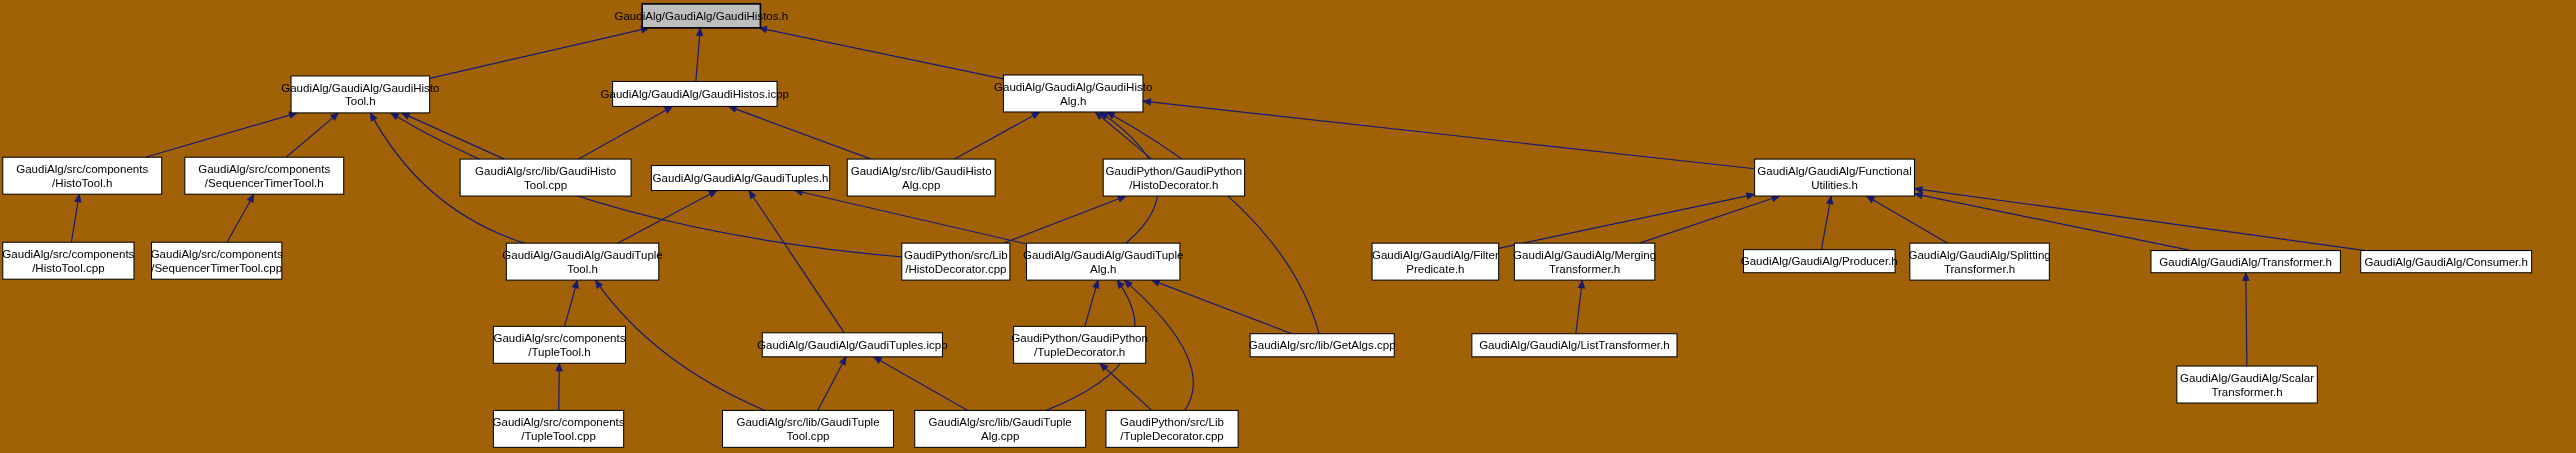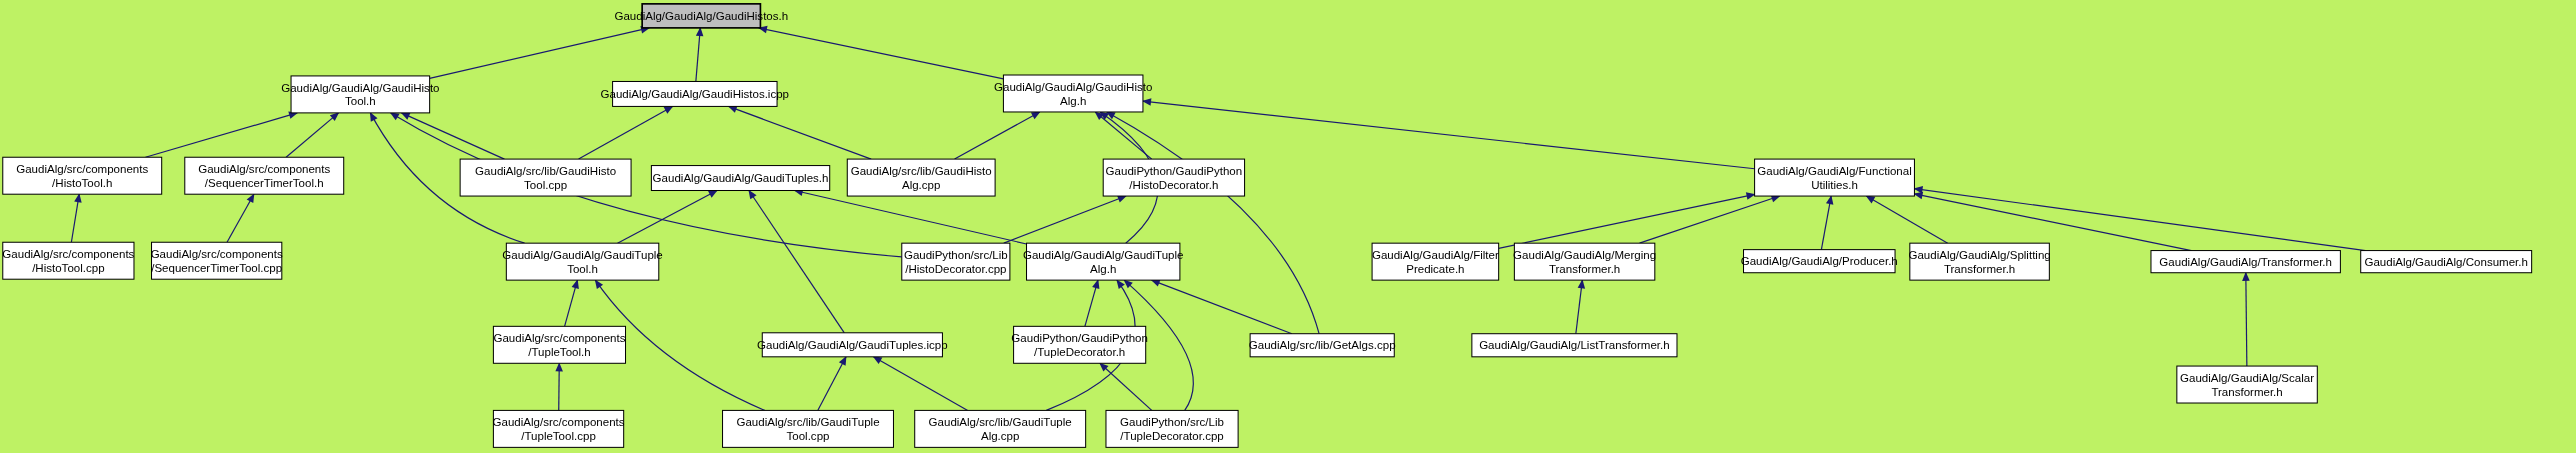--- a/index.html
+++ b/index.html
@@ -1,16 +1,16 @@
 <!DOCTYPE html>
 <html style="font-size:15px"><head>
 <meta charset="utf-8">
 <style>
   html,body{margin:0;padding:0;background:#ffffff;}
-  .stage{position:relative;width:2576px;height:454px;background:#bef264;overflow:hidden;}
+  .stage{position:relative;width:2576px;height:454px;background:#a16207;overflow:hidden;}
   svg{display:block;font-family:"Liberation Sans","DejaVu Sans",sans-serif;}
   .edge{fill:none;stroke-width:1.3px;}
   .node-rect{stroke-width:1.1px;}
   .node-rect.root{stroke-width:1.8px;}
   .node-label{font-size:12.5px;fill:#000000;text-anchor:middle;pointer-events:none;}
 </style>
 </head>
 <body>
 
 <div class="stage">

